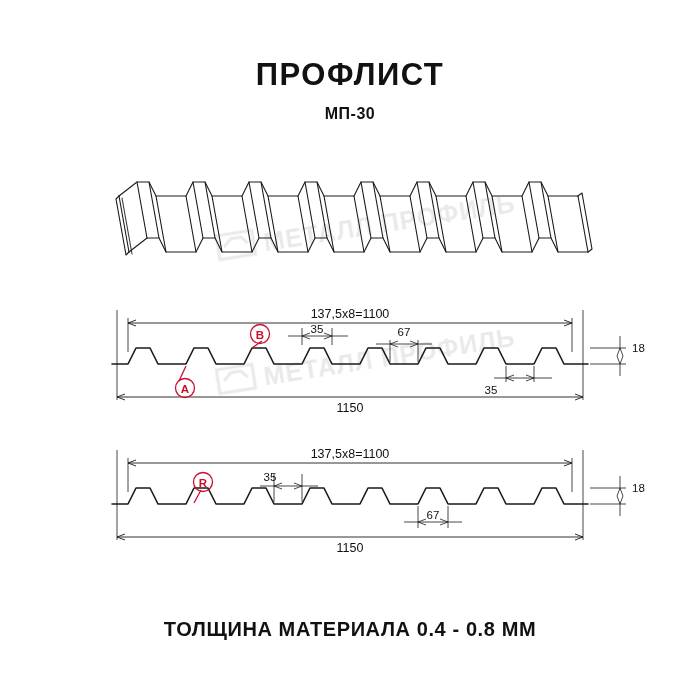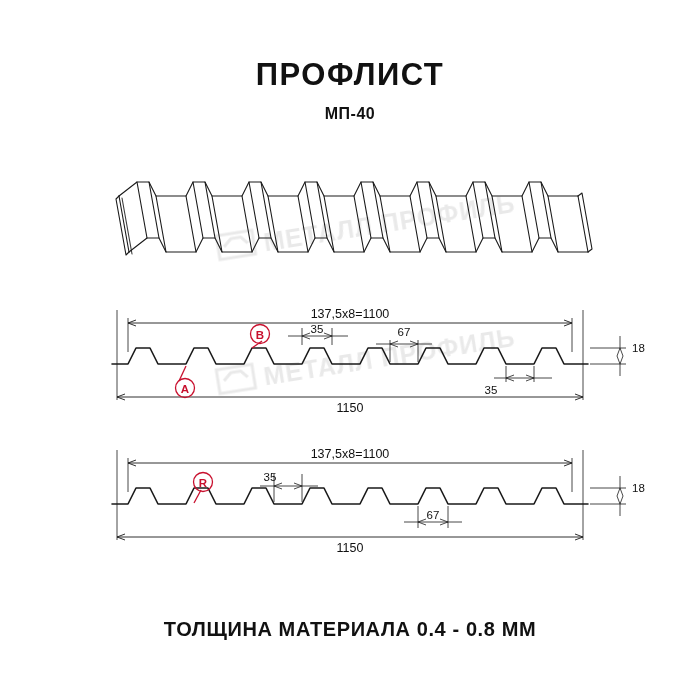--- a/index.html
+++ b/index.html
@@ -59,21 +59,21 @@
     pointer-events: none;
   }
 </style>
 </head>
 <body>
 
 <div class="sheet">
 
   <div class="title-block">
     <div class="title">ПРОФЛИСТ</div>
-    <div class="subtitle">МП-40</div>
+    <div class="subtitle">МП-30</div>
   </div>
 
   <svg width="700" height="700" style="position:absolute;left:0;top:0;">
     <defs>
       <g id="wmGroup">
         <path d="M0,14 L14,0 L30,0 L30,6 L18,6 L10,14 L30,14 L30,20 L0,20 Z" fill="#e2e2e2"></path>
       </g>
     </defs>
 
     <g class="wm" opacity="0.55">

